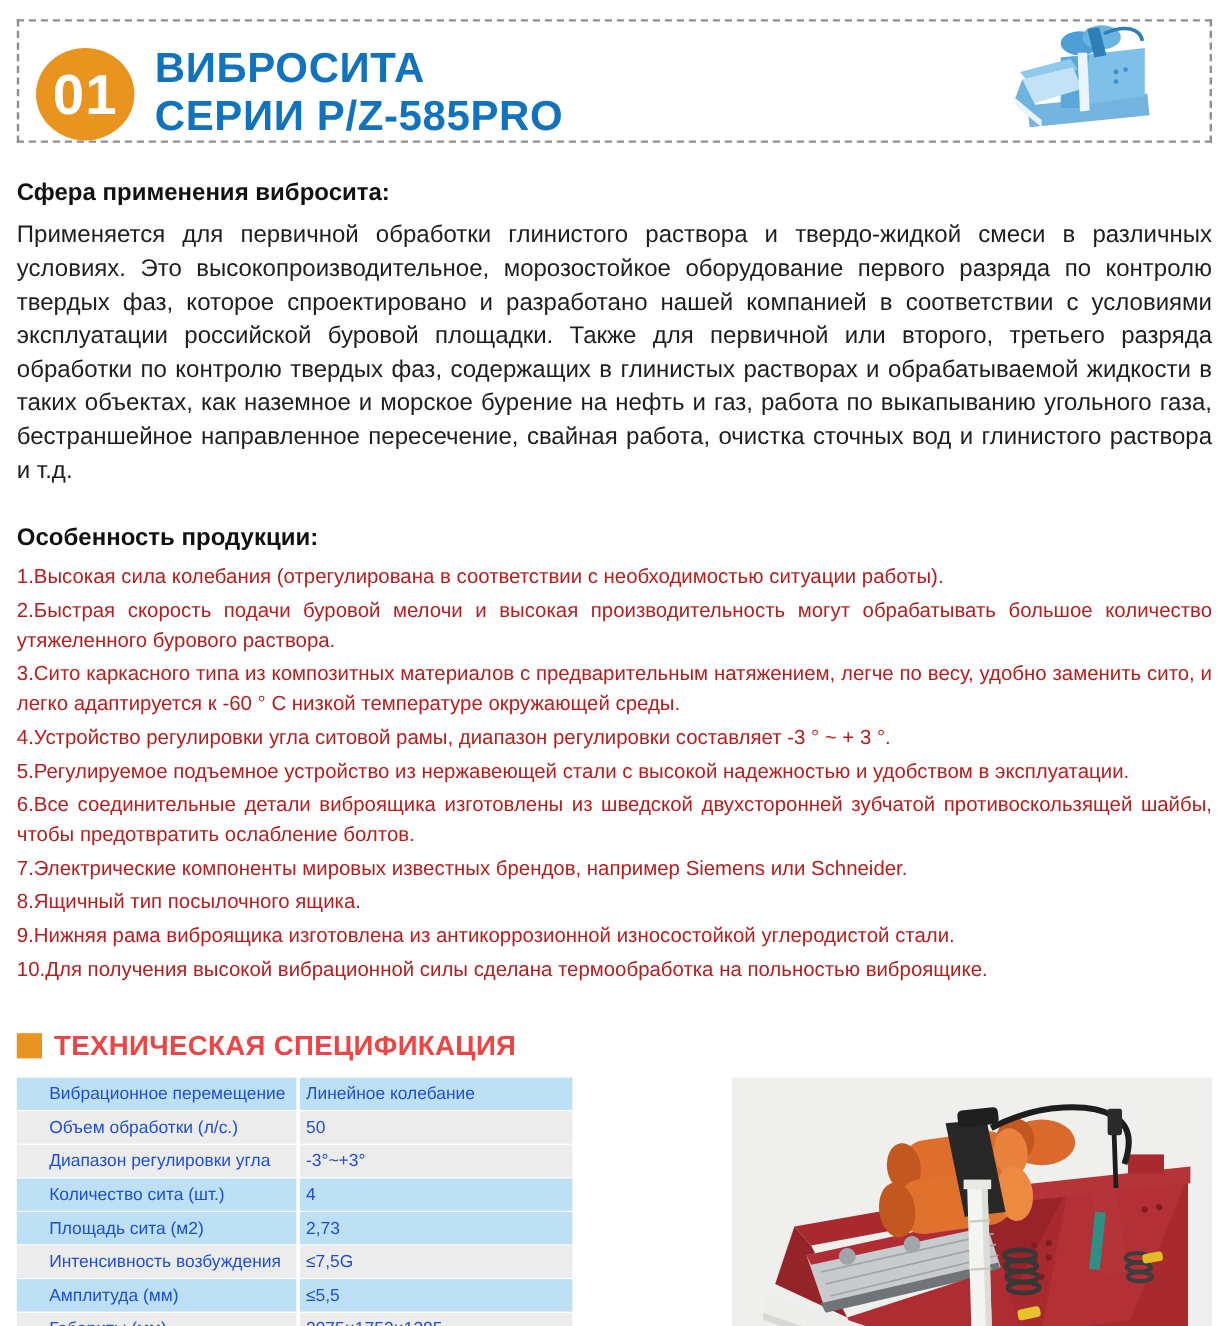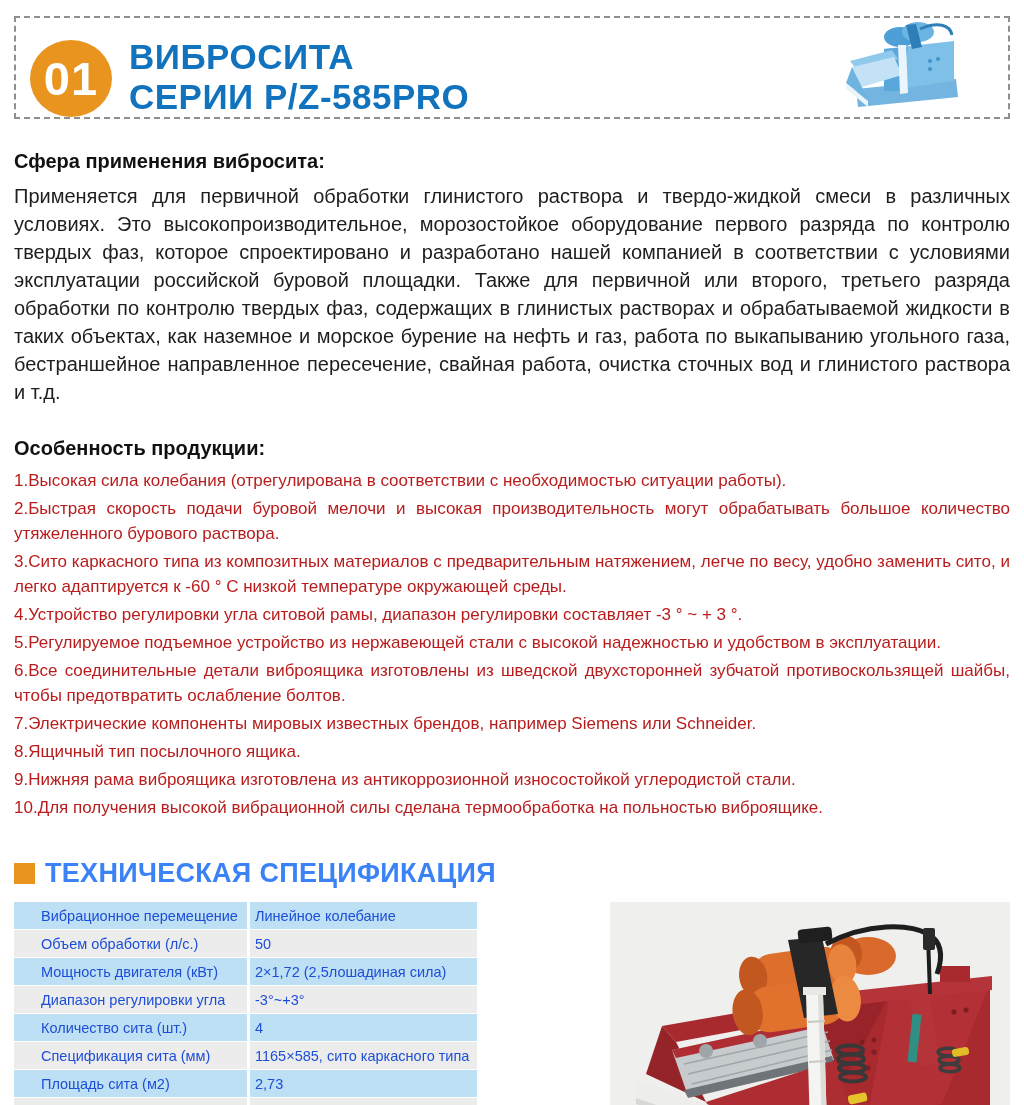--- a/index.html
+++ b/index.html
@@ -27,21 +27,21 @@
 
   
   .section-heading{font-size:20px;font-weight:bold;color:#111;margin:31px 0 0;}
   .body-text{font-size:20px;line-height:28px;text-align:justify;margin:9px 0 0;color:#1e1e1e;}
   .features-list{margin-top:8px;}
   .feature-item{font-size:17px;line-height:25px;text-align:justify;margin:0 0 3px;color:#b91c1c;}
 
   
   .spec-heading{display:flex;align-items:center;margin-top:38px;}
   .spec-square{width:21px;height:21px;background:#E8941E;margin-right:10px;flex:0 0 auto;}
-  .spec-title{color:#3b82f6;font-weight:bold;font-size:27px;letter-spacing:.3px;white-space:nowrap;}
+  .spec-title{color:#ef4444;font-weight:bold;font-size:23px;letter-spacing:.3px;white-space:nowrap;}
 
   .specs-row{display:flex;margin-top:13px;}
   .spec-table{width:463px;flex:0 0 auto;}
   .spec-row{display:flex;margin-bottom:1px;}
   .cell{height:27px;display:flex;align-items:center;font-size:14.5px;color:#1d4ed8;}
   .cell.label{width:233px;padding-left:27px;box-sizing:border-box;margin-right:3px;flex:0 0 auto;}
   .cell.value{flex:1;padding-left:5px;}
   .row-blue .cell{background:#BEE0F4;}
   .row-gray .cell{background:#ECECEC;}
 
@@ -107,35 +107,27 @@
   <div class="specs-row">
     <div class="spec-table">
         <div class="spec-row row-blue">
           <div class="cell label">Вибрационное перемещение</div>
           <div class="cell value">Линейное колебание</div>
         </div>
         <div class="spec-row row-gray">
           <div class="cell label">Объем обработки (л/с.)</div>
           <div class="cell value">50</div>
         </div>
-        <div class="spec-row row-blue">
-          <div class="cell label">Мощность двигателя (кВт)</div>
-          <div class="cell value">2×1,72 (2,5лошадиная сила)</div>
-        </div>
         <div class="spec-row row-gray">
           <div class="cell label">Диапазон регулировки угла</div>
           <div class="cell value">-3°~+3°</div>
         </div>
         <div class="spec-row row-blue">
           <div class="cell label">Количество сита (шт.)</div>
           <div class="cell value">4</div>
-        </div>
-        <div class="spec-row row-gray">
-          <div class="cell label">Спецификация сита (мм)</div>
-          <div class="cell value">1165×585, сито каркасного типа</div>
         </div>
         <div class="spec-row row-blue">
           <div class="cell label">Площадь сита (м2)</div>
           <div class="cell value">2,73</div>
         </div>
         <div class="spec-row row-gray">
           <div class="cell label">Интенсивность возбуждения</div>
           <div class="cell value">≤7,5G</div>
         </div>
         <div class="spec-row row-blue">

